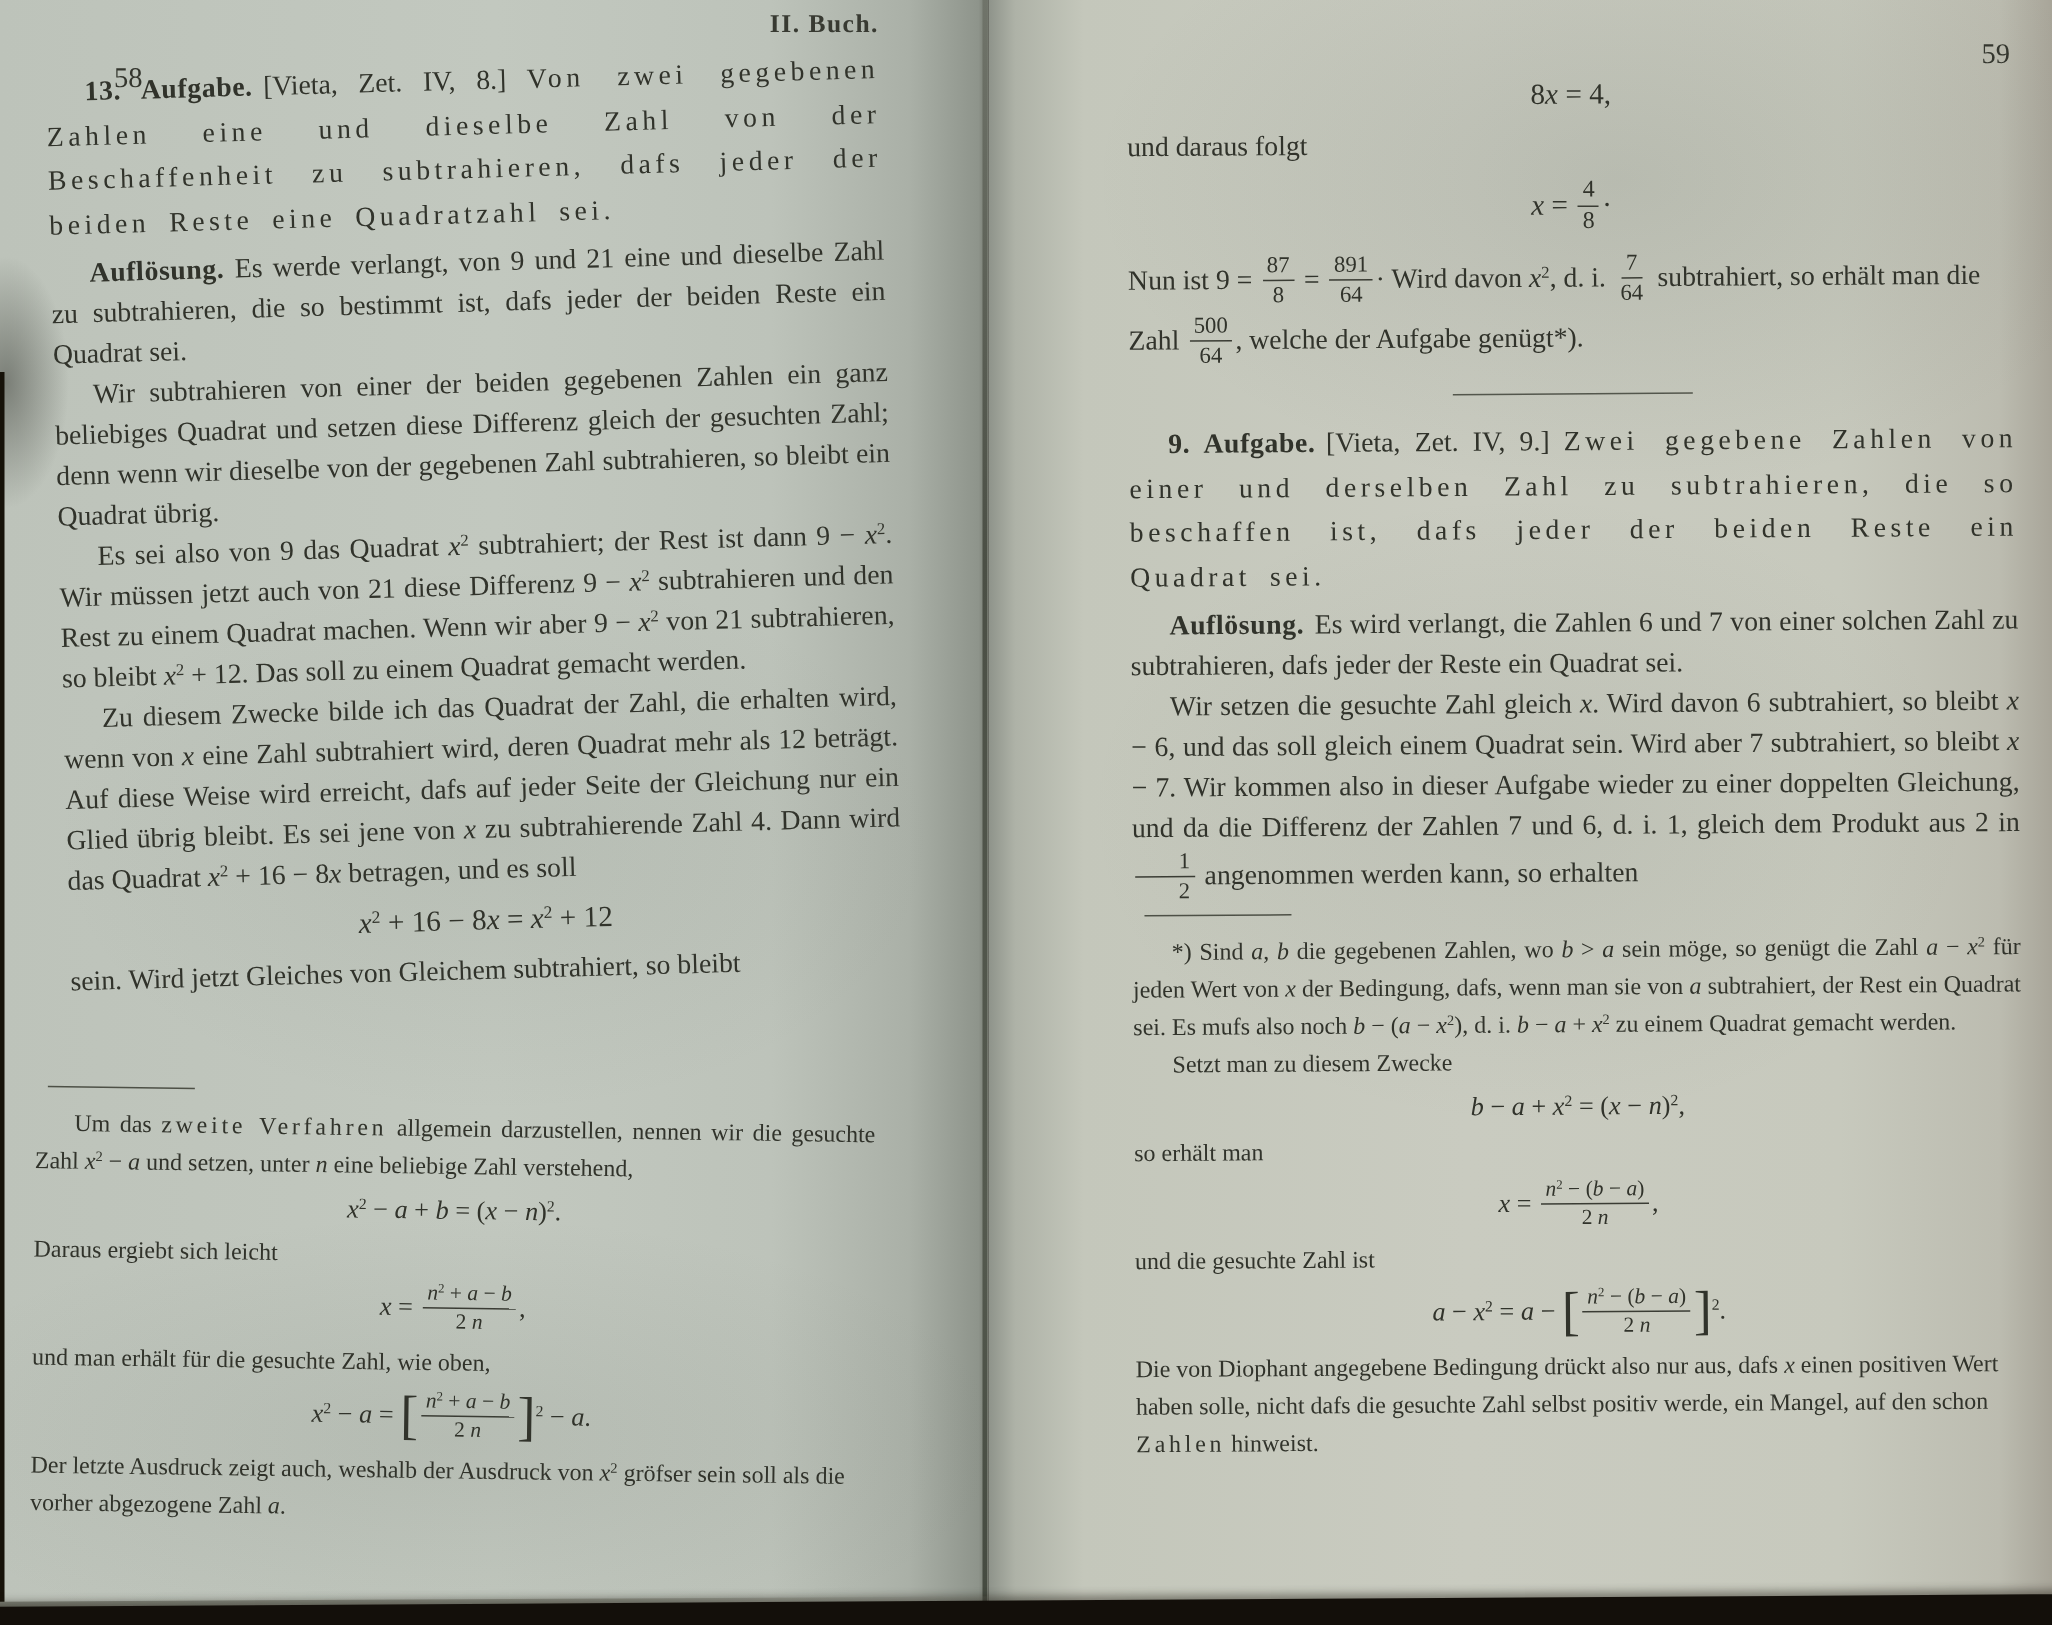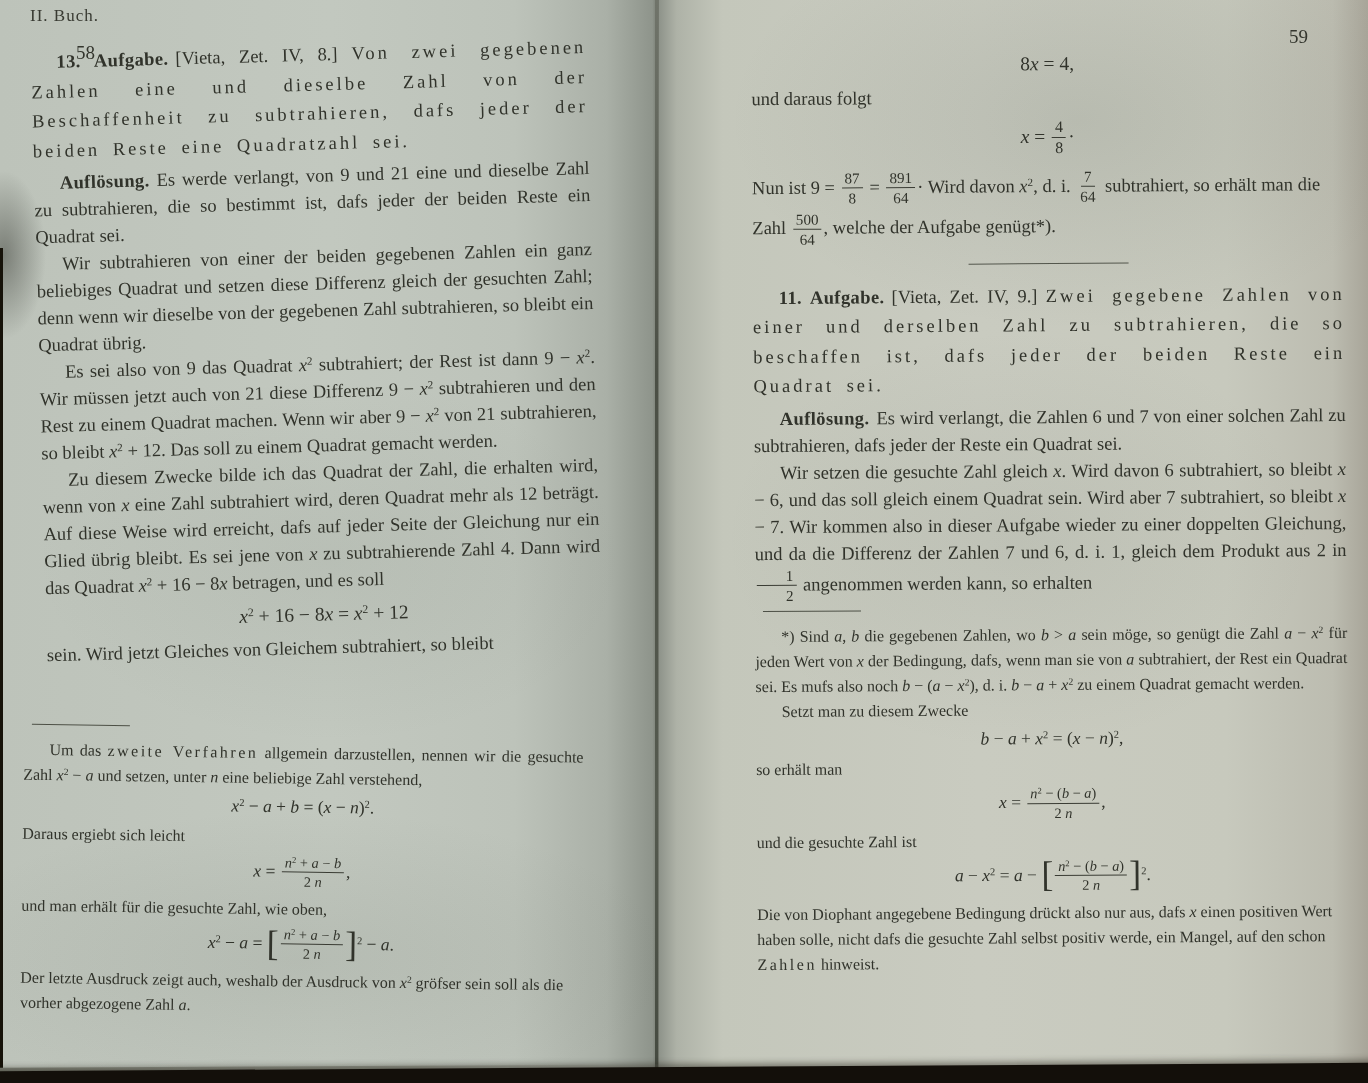--- a/index.html
+++ b/index.html
@@ -33,24 +33,24 @@
     background:linear-gradient(to right,#868a7f,#9a9e93 60%,rgba(150,154,143,0));transform:rotate(-.3deg);}
   .bottom-band{position:absolute;left:-12px;bottom:-10px;width:1392px;height:26px;
     background:#130f0a;transform:rotate(-.35deg);box-shadow:0 -3px 6px rgba(30,26,18,.45);}
 
   
   .pl-main{position:absolute;left:30px;top:48px;width:556px;transform:rotate(-1.6deg);transform-origin:20px 0;}
   .pl-foot{position:absolute;left:24px;top:718px;width:560px;transform:rotate(.8deg);transform-origin:20px 0;}
   .pr-main{position:absolute;left:92px;top:40px;width:592px;transform:rotate(-.4deg);transform-origin:20px 0;}
 
   .runhead{position:absolute;top:6px;font-size:17px;letter-spacing:1px;color:#383a32;}
-  .rh-left{left:30px;width:556px;text-align:left;}
+  .rh-left{left:30px;width:556px;text-align:right;font-weight:bold;}
   .pgnum{position:absolute;font-size:19px;color:#34362e;}
   .pg-left{left:56px;top:42px;margin-left:20px;}
-  .pg-right{right:60px;top:26px;}
+  .pg-right{right:28px;top:26px;}
 
   p{margin:0;}
   .body{font-size:18.5px;line-height:27px;text-align:justify;}
   .fnb{font-size:16px;line-height:25px;text-align:justify;}
   .ind{text-indent:26px;}
   .spacedp{line-height:29.5px;}
   .sperrtext{letter-spacing:3px;word-spacing:5px;}
   .sperr{letter-spacing:2.5px;}
   .lead{font-weight:bold;letter-spacing:.4px;margin-right:7px;}
   .flush{text-align:left;}
@@ -129,21 +129,21 @@
             <span class="de">64</span>
           </span>·  Wird davon <i>x</i><sup>2</sup>, d. i. <span class="frac">
             <span class="nu">7</span>
             <span class="de">64</span>
           </span> subtrahiert, so erhält man die Zahl <span class="frac">
             <span class="nu">500</span>
             <span class="de">64</span>
           </span>, welche der Aufgabe genügt*).</p>
       <hr class="midrule">
       <p class="body spacedp">
-        <span style="display:inline-block;width:26px;"></span><b class="lead">11. Aufgabe.</b><span>[Vieta, Zet. IV, 9.]</span>
+        <span style="display:inline-block;width:26px;"></span><b class="lead">9. Aufgabe.</b><span>[Vieta, Zet. IV, 9.]</span>
         <span class="sperrtext">Zwei gegebene Zahlen von einer und derselben Zahl zu subtrahieren, die so beschaffen ist, dafs jeder der beiden Reste ein Quadrat sei.</span>
       </p>
       <div class="gap-sm"></div>
       <p class="body ind">
         <b class="lead">Auflösung.</b><span>Es wird verlangt, die Zahlen 6 und 7 von einer solchen Zahl zu subtrahieren, dafs jeder der Reste ein Quadrat sei.</span>
       </p>
       <p class="body ind">Wir setzen die gesuchte Zahl gleich <i>x</i>.  Wird davon 6 subtrahiert, so bleibt <i>x</i> − 6, und das soll gleich einem Quadrat sein.  Wird aber 7 subtrahiert, so bleibt <i>x</i> − 7.  Wir kommen also in dieser Aufgabe wieder zu einer doppelten Gleichung, und da die Differenz der Zahlen 7 und 6, d. i. 1, gleich dem Produkt aus 2 in <span class="frac">
             <span class="nu">1</span>
             <span class="de">2</span>
           </span> angenommen werden kann, so erhalten</p>

